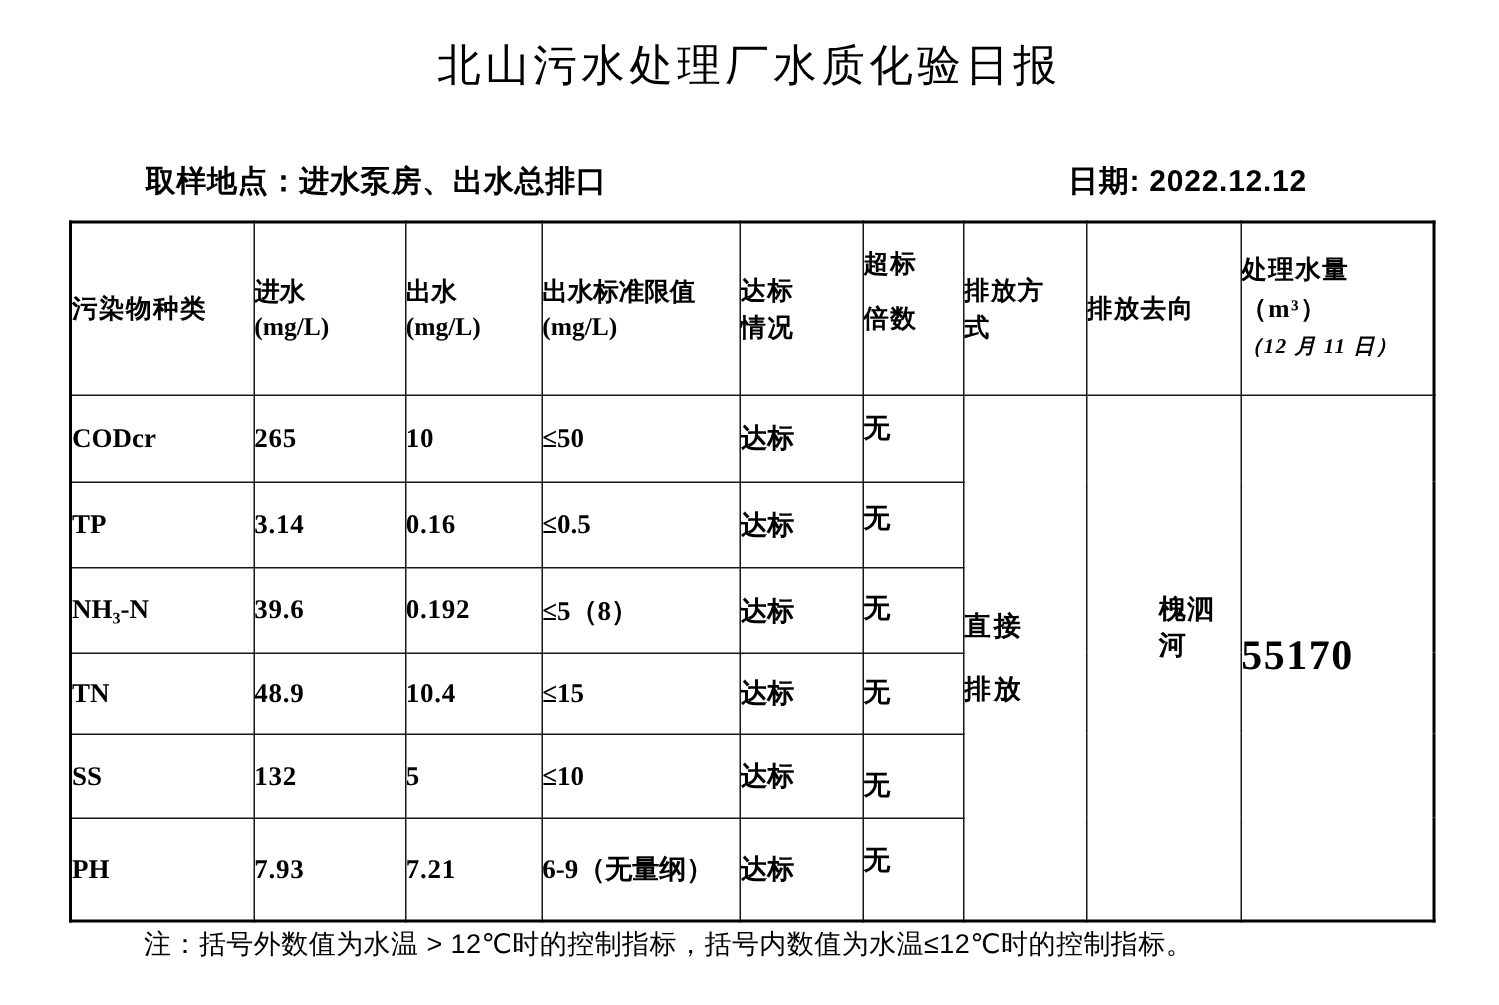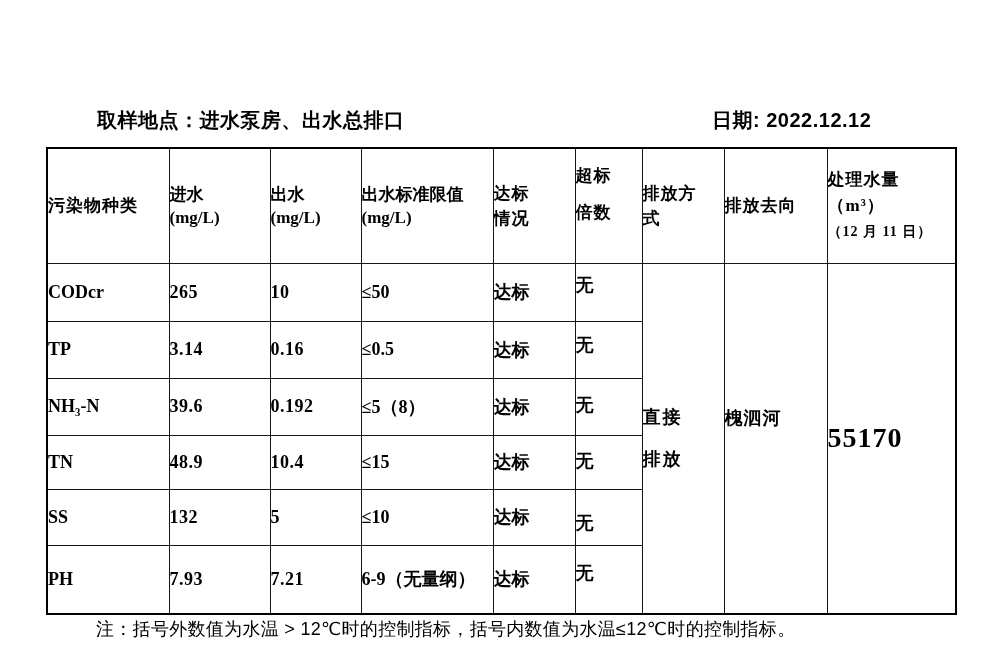--- a/index.html
+++ b/index.html
@@ -30,46 +30,47 @@
     text-align:left;vertical-align:middle;
     padding:0;font-weight:700;overflow:hidden;
   }
   thead tr{height:115px;}
   th{font-size:17px;letter-spacing:1px;line-height:25px;}
   th .hl{line-height:25px;}
   th.h-units .hl{line-height:23px;letter-spacing:0;}
   th.h-exceed{vertical-align:top;padding-top:8px;}
   th.h-exceed .hl{line-height:37px;}
   th.h-volume .hl{line-height:26px;}
-  th.h-volume .hl.small{font-size:14px;letter-spacing:1px;}
+  th.h-volume .hl.small{font-size:14px;letter-spacing:1px;font-style:italic;}
   td{font-size:18px;}
   td.num{letter-spacing:0.5px;}
   td.limit{letter-spacing:0;margin-top:44px;}
   .wu{display:inline-block;}
   tbody tr:nth-child(1) .wu{transform:translateY(-7px);}
   tbody tr:nth-child(2) .wu{transform:translateY(-5px);}
   tbody tr:nth-child(3) .wu{transform:translateY(-2px);}
   tbody tr:nth-child(4) .wu{transform:translateY(-1px);}
   tbody tr:nth-child(5) .wu{transform:translateY(6px);}
   tbody tr:nth-child(6) .wu{transform:translateY(-6px);}
   td.mode .ml{line-height:42px;letter-spacing:2px;}
-  td.dest{letter-spacing:1px;}
+  td.dest{letter-spacing:1px;padding-left:48px;}
   td.dest .dl{display:inline-block;transform:translateY(-20px);}
   td.volume{font-size:28px;letter-spacing:1px;}
   .footnote{
     position:absolute;left:96px;top:617px;
     font-family:"Liberation Sans","DejaVu Sans",sans-serif;
     font-weight:400;font-size:18px;letter-spacing:0.3px;
   }
 </style>
 </head>
 <body>
 
 <div class="page">
 
+  <div class="title">北山污水处理厂水质化验日报</div>
 
   <div class="meta sampling">取样地点：进水泵房、出水总排口</div>
   <div class="meta date">日期: 2022.12.12</div>
 
   <table class="report">
     <colgroup>
       <col style="width:122px">
         <col style="width:101px">
         <col style="width:91px">
       <col style="width:132px">

